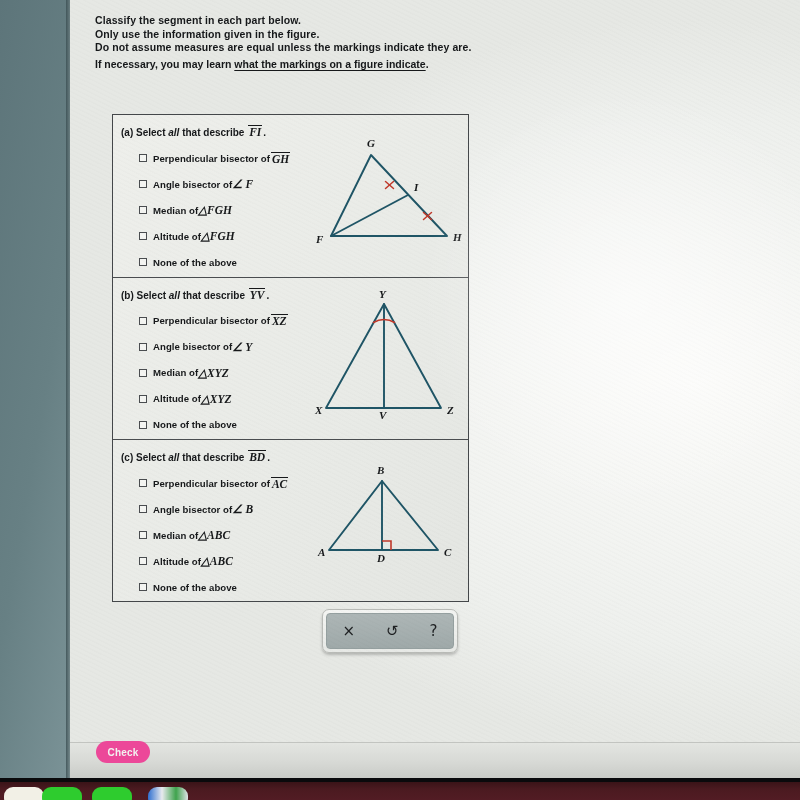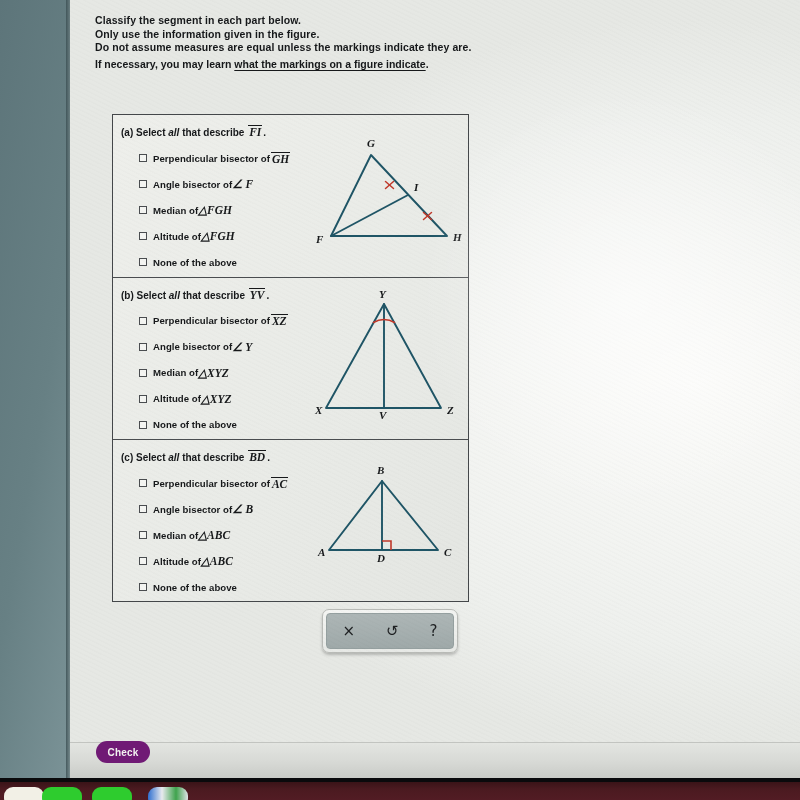--- a/index.html
+++ b/index.html
@@ -195,21 +195,21 @@
     font-family: "DejaVu Sans", sans-serif;
     line-height: 1;
     cursor: pointer;
   }
 
   
   #checkbtn {
     position: absolute;
     left: 96px; top: 741px;
     width: 54px; height: 22px;
-    background: #701a75;
+    background: #ec4899;
     border-radius: 11px;
     color: #f2f2f0;
     font-size: 10px;
     font-weight: 700;
     display: flex;
     align-items: center;
     justify-content: center;
     letter-spacing: .2px;
   }
 

